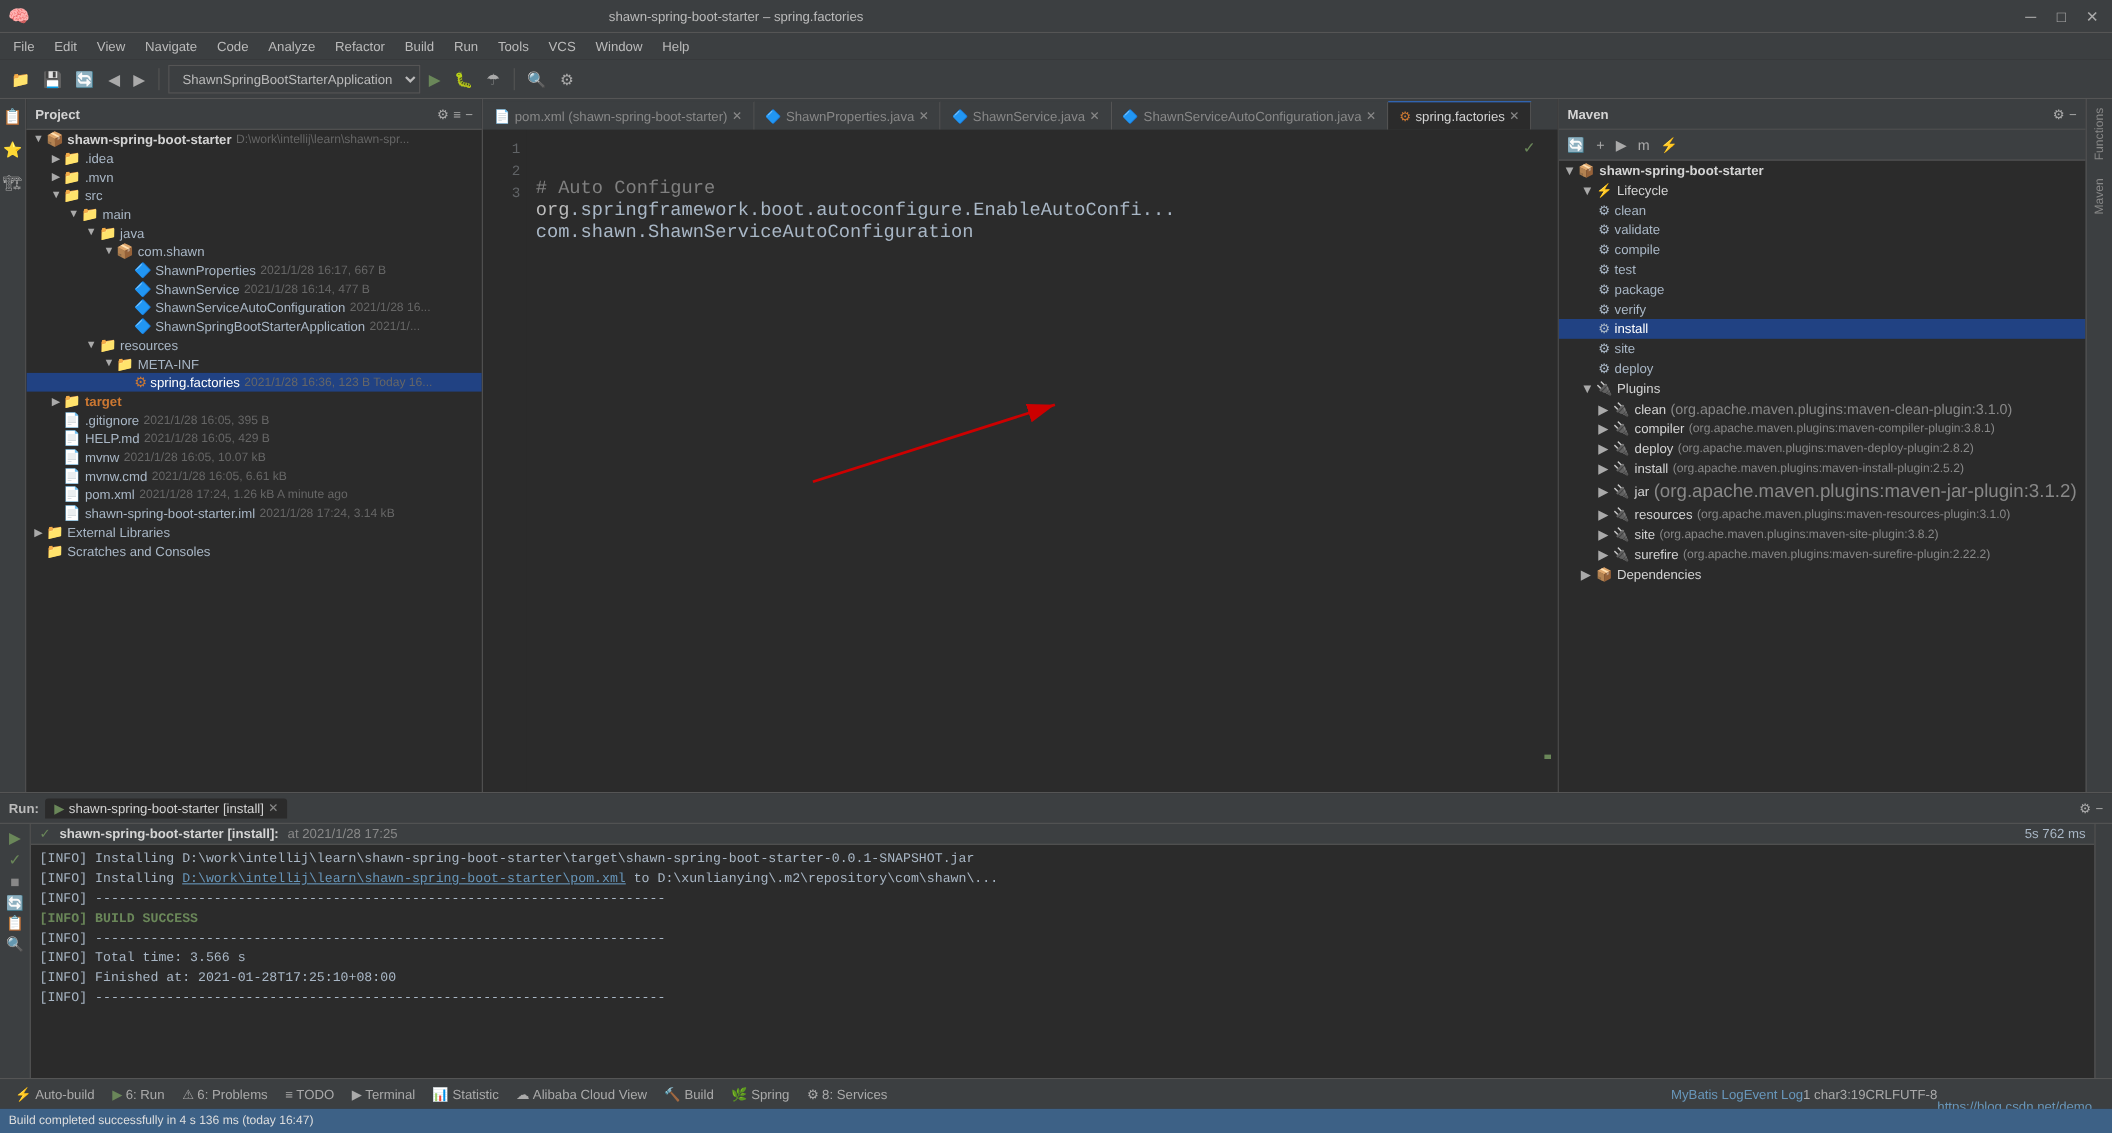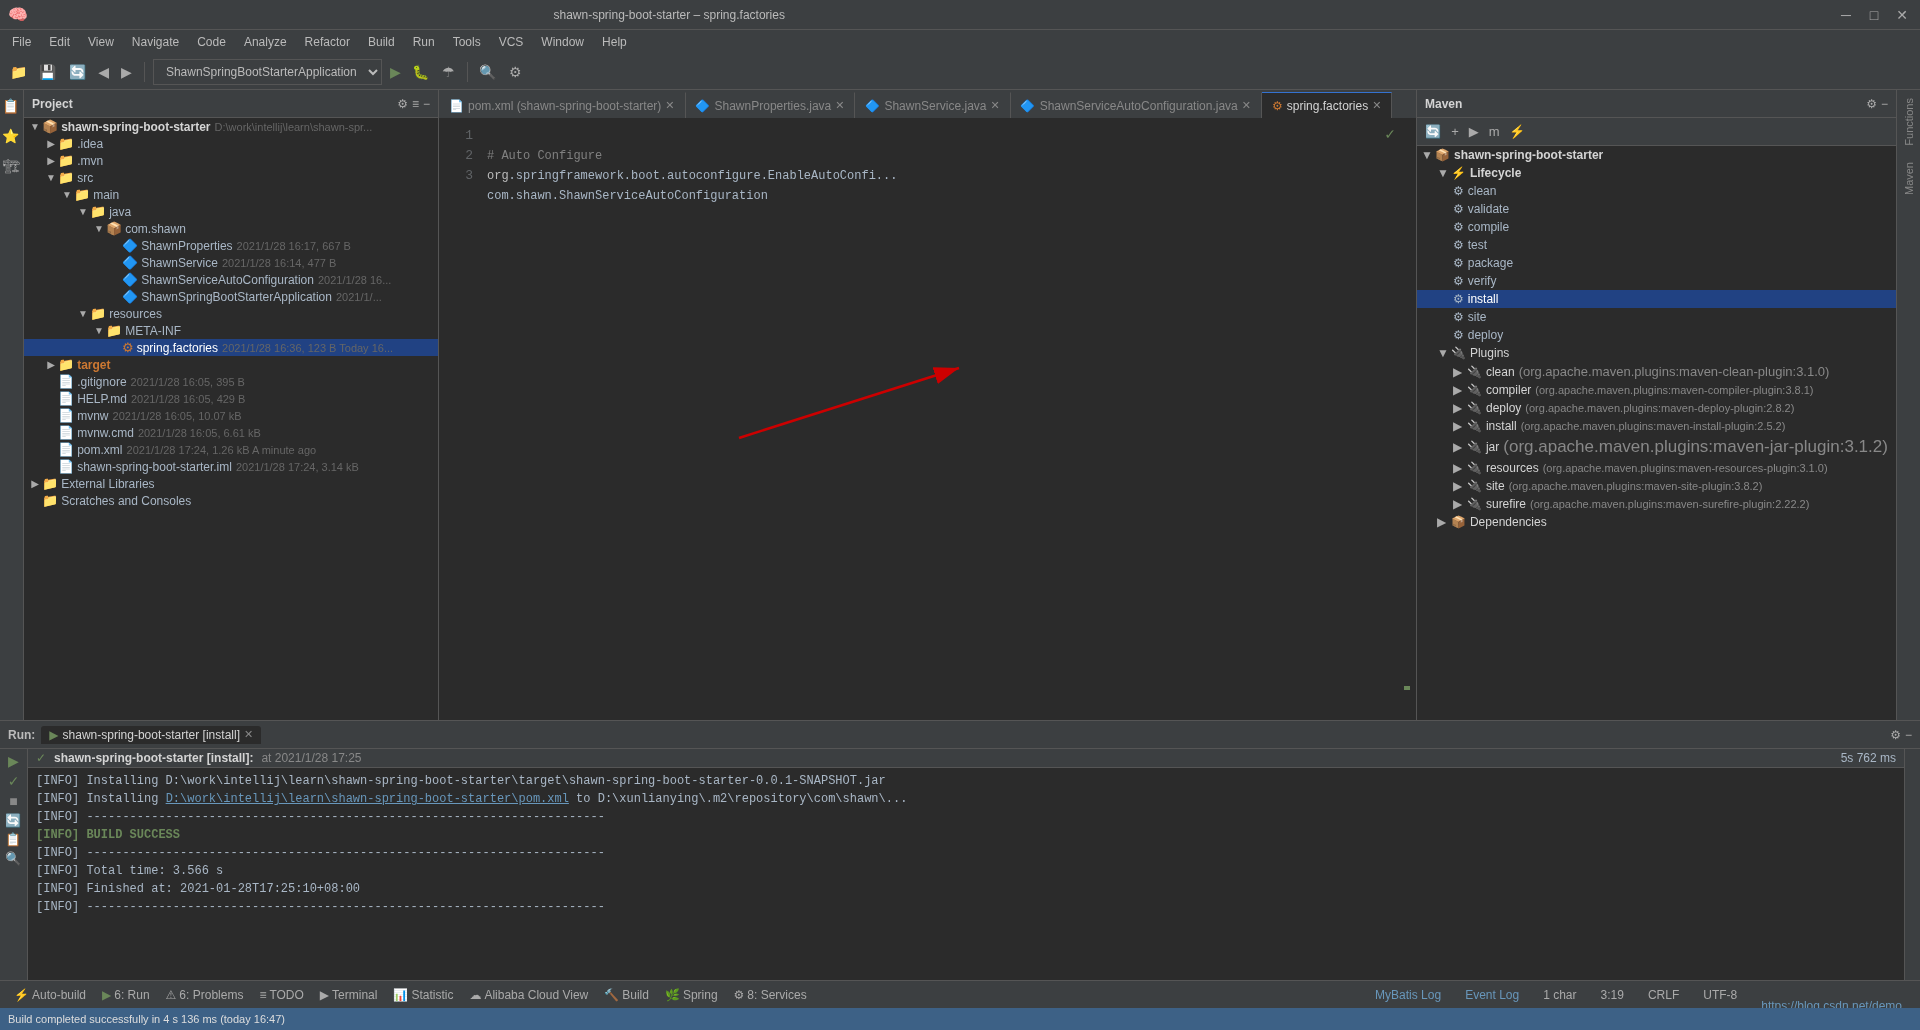--- a/index.html
+++ b/index.html
@@ -214,23 +214,23 @@
       text-align: right;
       padding: 8px 6px 0 0;
       font-family: 'Courier New', monospace;
       font-size: 13px;
       line-height: 20px;
       flex-shrink: 0;
       user-select: none;
     }
     .code-area {
       flex: 1;
-      padding: 8px 8px 0 8px;
+      padding: 24px 8px 0 8px;
       font-family: 'Courier New', monospace;
-      font-size: 12px;
+      font-size: 17px;
       line-height: 20px;
       color: #a9b7c6;
       white-space: pre;
       overflow: auto;
     }
     .code-comment { color: #808080; }
     .code-annotation { color: #bbb; }
     .checkmark {
       position: absolute;
       right: 20px;
@@ -380,21 +380,21 @@
       gap: 3px;
       padding: 2px 6px;
       cursor: pointer;
       color: #aaa;
       font-size: 12px;
     }
     .bottom-right {
       margin-left: auto;
       display: flex;
       align-items: center;
-      gap: 24px;
+      gap: 0;
       color: #aaa;
       font-size: 12px;
     }
     
     .status-bar {
       height: 22px;
       background: #3d6186;
       display: flex;
       align-items: center;
       padding: 0 8px;
@@ -696,21 +696,21 @@
 
       <div class="maven-item" style="padding-left:4px;">
         <span style="color:#aaa;width:14px;">▼</span>
         <span style="margin-right:4px;">📦</span>
         <span style="color:#d4d4d4;font-weight:bold;">shawn-spring-boot-starter</span>
       </div>
 
       <div class="maven-item" style="padding-left:20px;">
         <span style="color:#aaa;width:14px;">▼</span>
         <span style="margin-right:4px;">⚡</span>
-        <span style="color:#d4d4d4;font-weight:bold;">Lifecycle</span>
+        <span style="color:#d4d4d4;">Lifecycle</span>
       </div>
 
       <div class="maven-item" style="padding-left:36px;">
         <span style="margin-right:4px;">⚙</span>
         <span>clean</span>
       </div>
       <div class="maven-item" style="padding-left:36px;">
         <span style="margin-right:4px;">⚙</span>
         <span>validate</span>
       </div>

